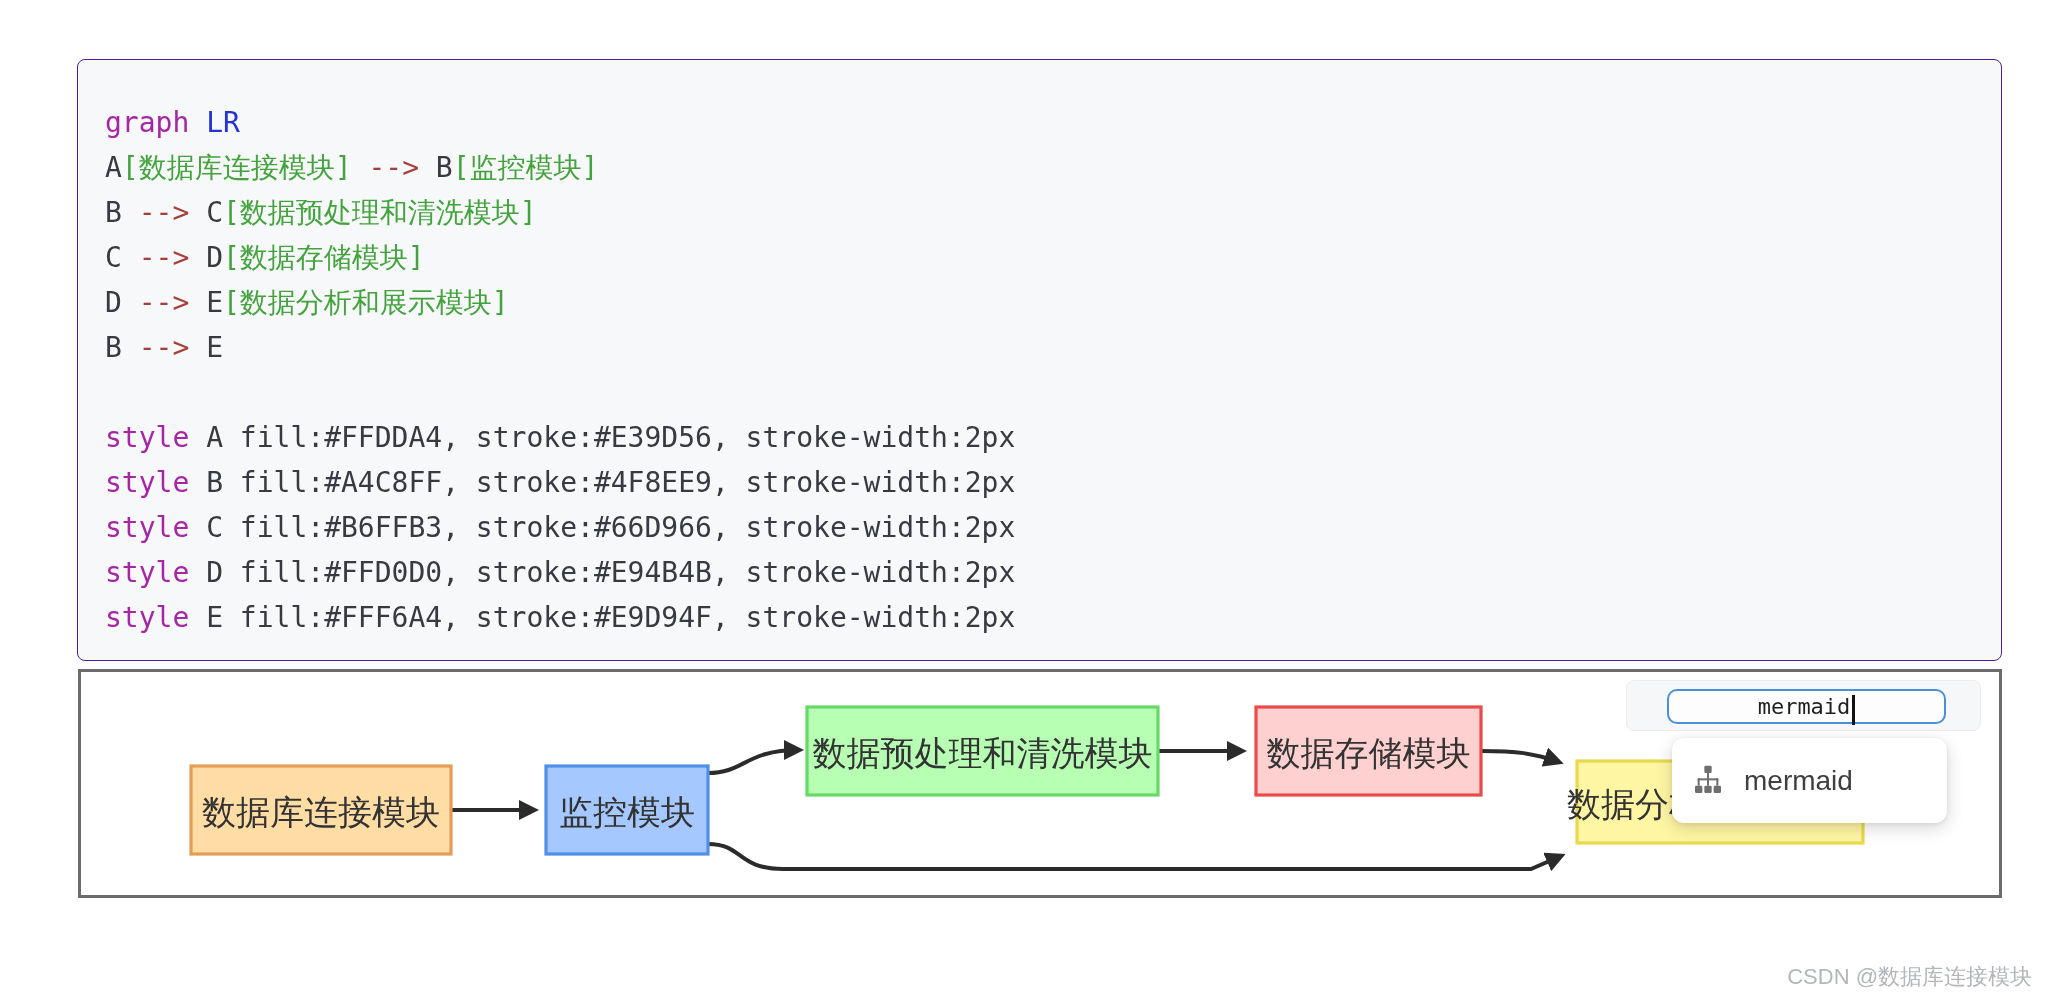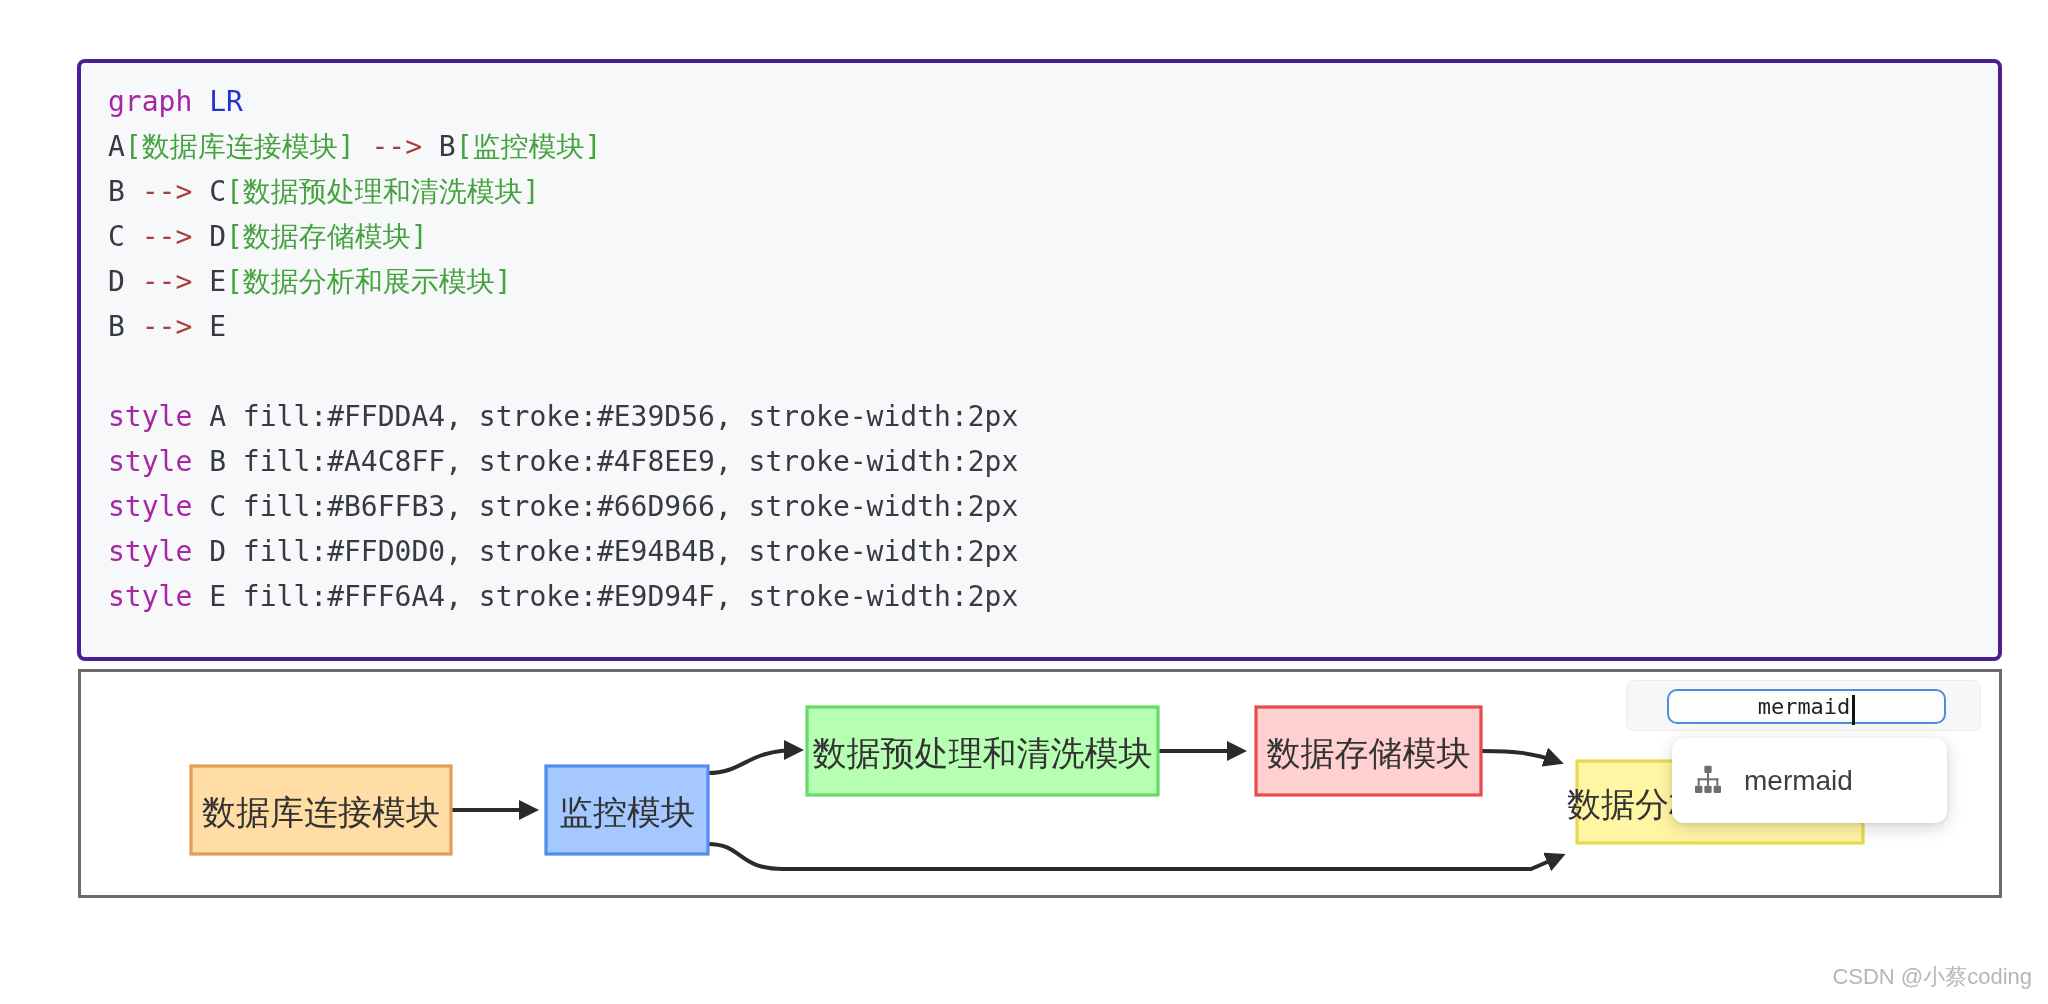--- a/index.html
+++ b/index.html
@@ -6,22 +6,22 @@
   html,body { background:#ffffff; }
   .page {
     position:relative; width:2048px; height:1004px;
     background:#ffffff; overflow:hidden;
     font-family:"Liberation Sans", sans-serif;
   }
 
   
   .code-block {
     position:absolute; left:77px; top:59px; width:1925px; height:602px;
-    background:#f7f8f9; border:4px solid #4c1d95; border-radius:8px;
-    padding:16px 20px 20px 27px;
+    background:#f7f8f9; border:1px solid #4c1d95; border-radius:8px;
+    padding:40px 20px 20px 27px;
     font-family:"DejaVu Sans Mono", monospace;
     font-size:28px; line-height:45px; white-space:pre;
     color:#383a42;
   }
   .code-line { height:45px; }
 
   
   .diagram-panel {
     position:absolute; left:78px; top:669px; width:1924px; height:229px;
     background:#ffffff; border:3px solid #6b6b6b; z-index:1;
@@ -124,15 +124,15 @@
           <rect x="18.25" y="10" width="1.5" height="5.5"></rect>
           <rect x="2.25" y="15.5" width="5.5" height="5.5" rx="1"></rect>
           <rect x="9.25" y="15.5" width="5.5" height="5.5" rx="1"></rect>
           <rect x="16.25" y="15.5" width="5.5" height="5.5" rx="1"></rect>
         </g>
       </svg>
       <span class="suggest-label">mermaid</span>
     </div>
   </div>
 
-  <div class="watermark">CSDN @小蔡coding</div>
+  <div class="watermark">CSDN @数据库连接模块</div>
 
 </div>
 
 </body></html>

